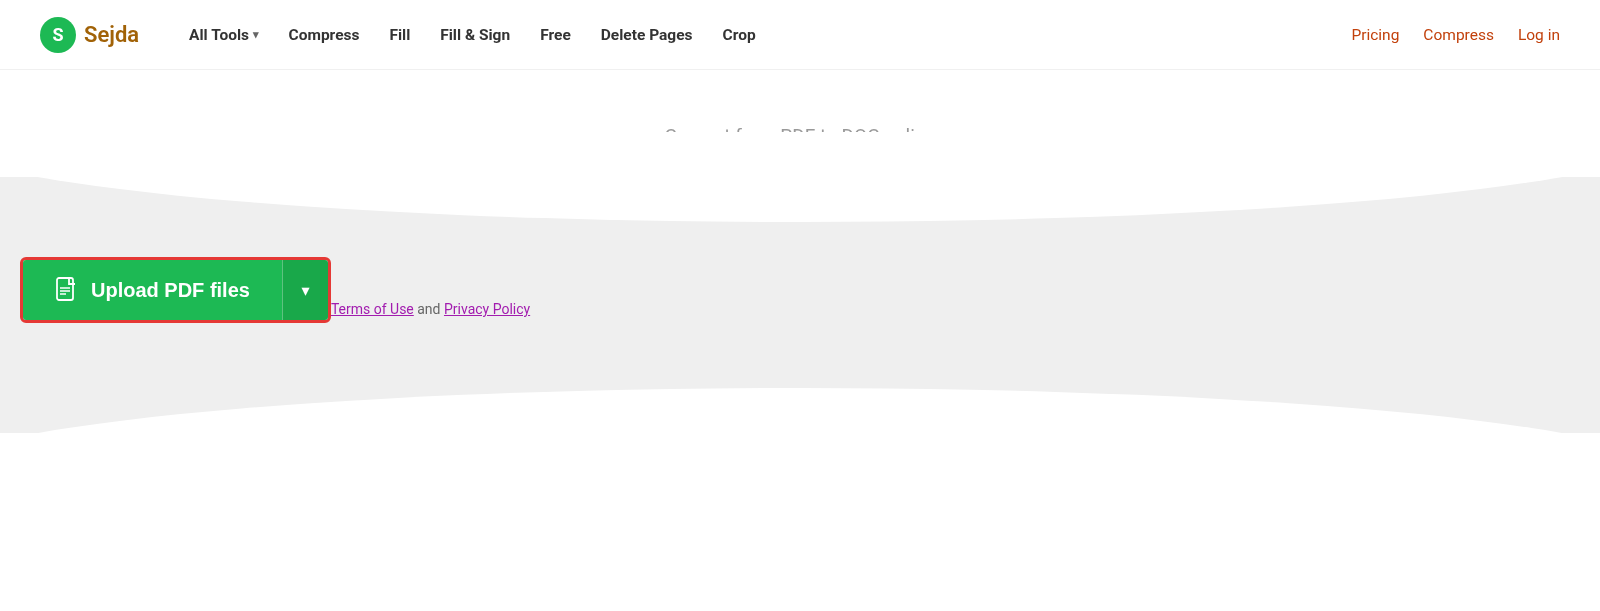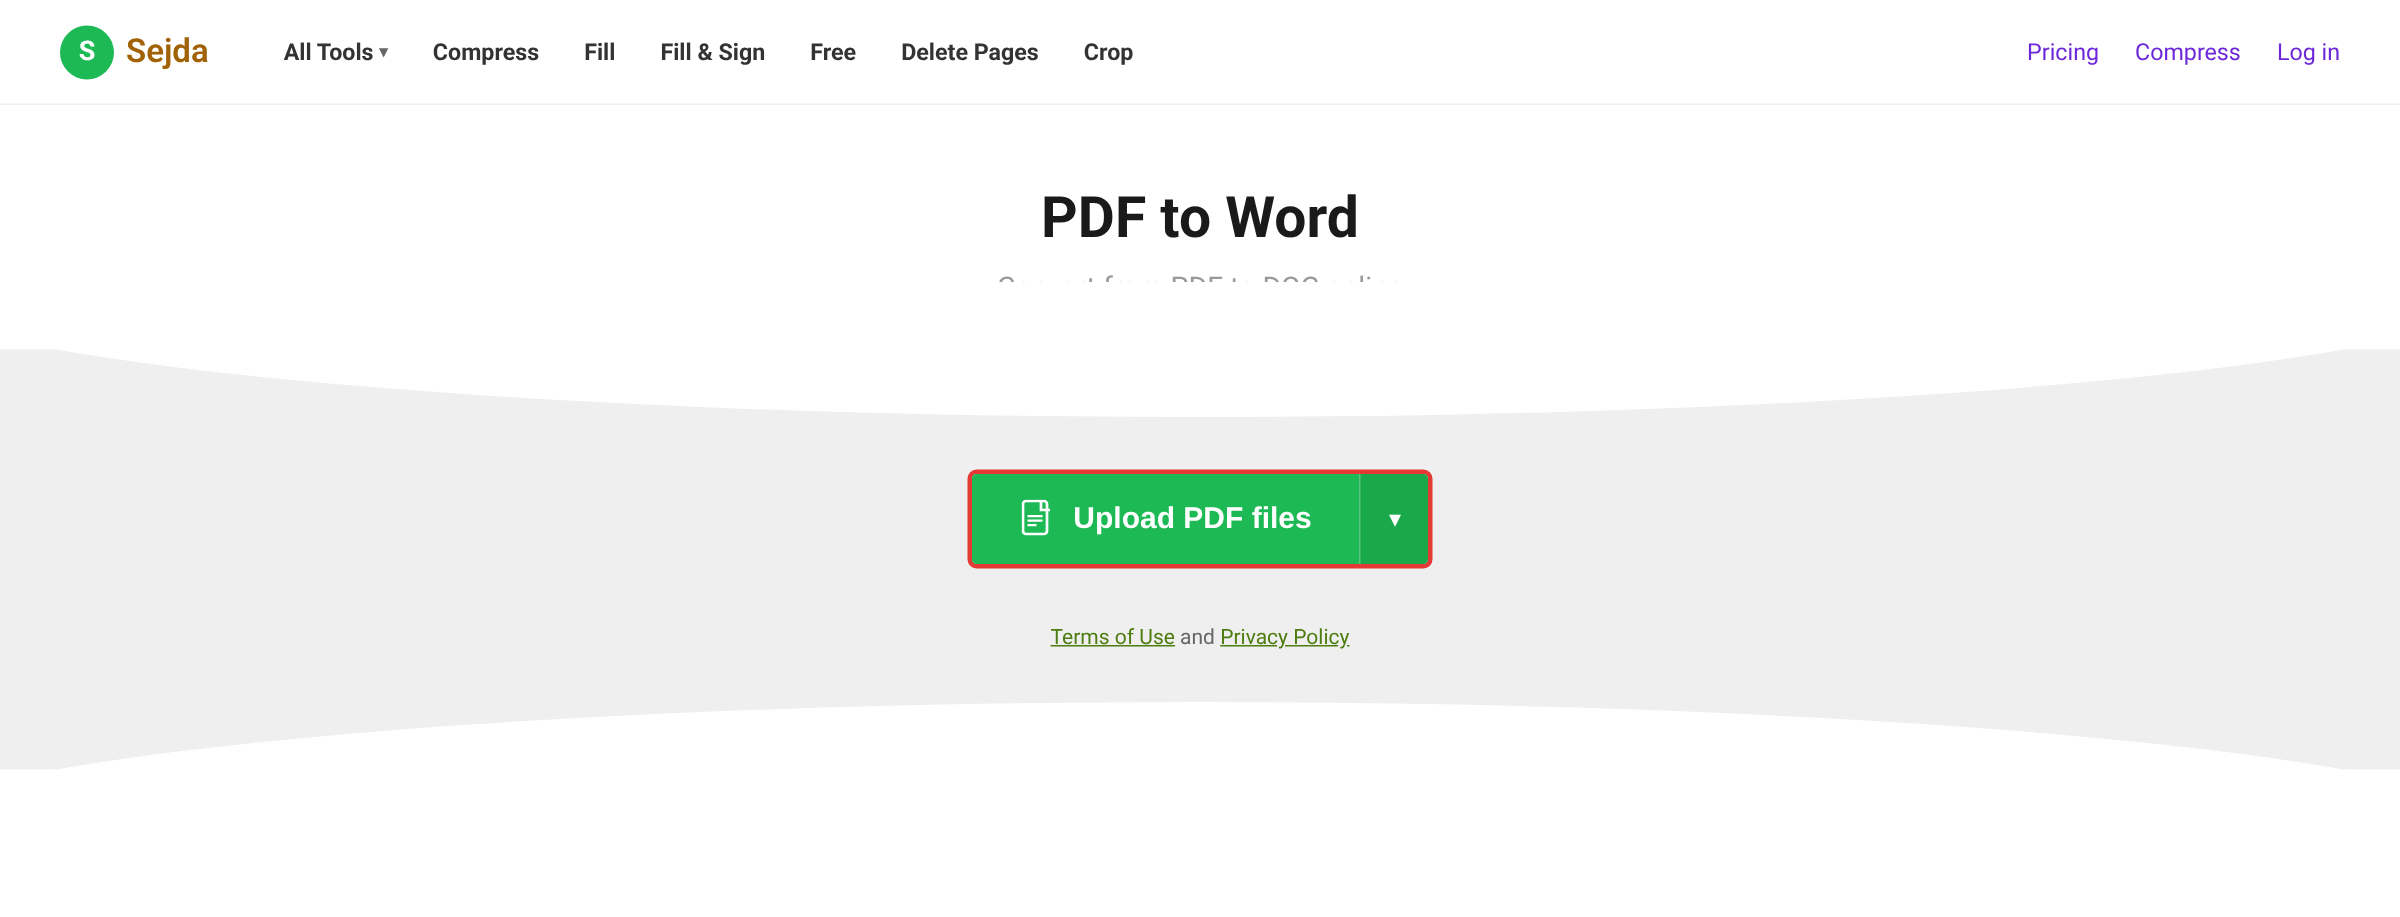--- a/index.html
+++ b/index.html
@@ -67,21 +67,21 @@
     .nav-item .chevron {
       font-size: 11px;
       color: #666;
     }
     .header-right {
       display: flex;
       align-items: center;
       gap: 24px;
     }
     .header-right a {
-      color: #6d28d9;
+      color: #c2410c;
       font-size: 15.5px;
       text-decoration: none;
       cursor: pointer;
     }
 
     
     .hero {
       text-align: center;
       padding: 54px 20px 30px;
       background: #fff;
@@ -102,21 +102,21 @@
     .wave-section {
       position: relative;
       background: #fff;
       padding-bottom: 0;
     }
     .wave-bg {
       position: relative;
       background: #efefef;
       padding: 80px 20px 80px;
       display: flex;
-      flex-direction: column;
+      flex-direction: row;
       align-items: center;
     }
     .wave-bg::before {
       content: '';
       position: absolute;
       top: -45px;
       left: 0;
       right: 0;
       height: 90px;
       background: #fff;
@@ -192,21 +192,21 @@
     }
     .info-links {
       position: relative;
       z-index: 2;
       text-align: center;
       margin-top: 8px;
       font-size: 14px;
       color: #666;
     }
     .info-links a {
-      color: #4d7c0f;
+      color: #a21caf;
       text-decoration: underline;
       cursor: pointer;
       margin-top: 40px;
     }
 
     
     .bottom-space {
       background: #fff;
       height: 100px;
     }
@@ -236,21 +236,20 @@
   </nav>
 
   <div class="header-right">
     <a href="#">Pricing</a>
     <a href="#">Compress</a>
     <a href="#">Log in</a>
   </div>
 </header>
 
 <section class="hero">
-  <h1 class="hero-title">PDF to Word</h1>
   <p class="hero-subtitle">Convert from PDF to DOC online</p>
 </section>
 
 <div class="wave-section">
   <div class="wave-bg">
     <div class="upload-btn-wrapper">
       <div class="upload-btn-outer">
         <button class="upload-btn-main">
           <span class="pdf-icon">
             <svg width="22" height="26" viewBox="0 0 22 26" fill="none">

